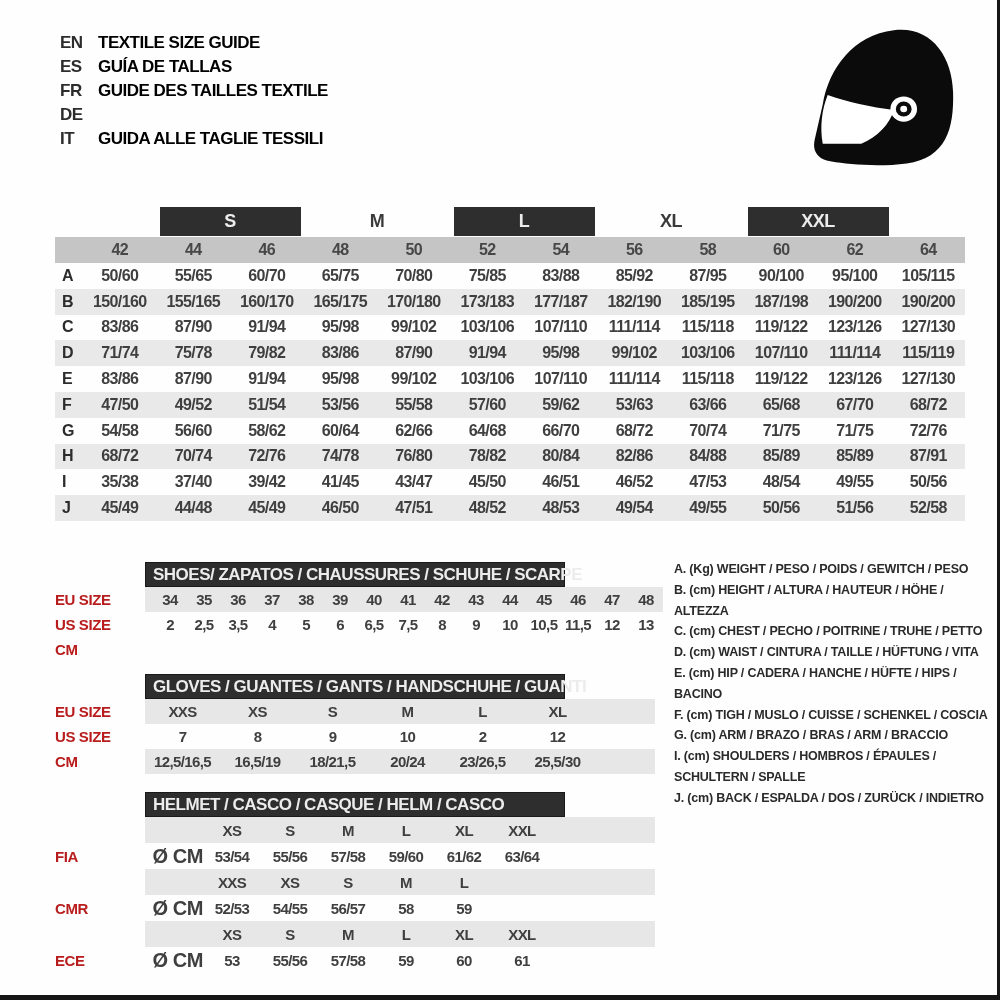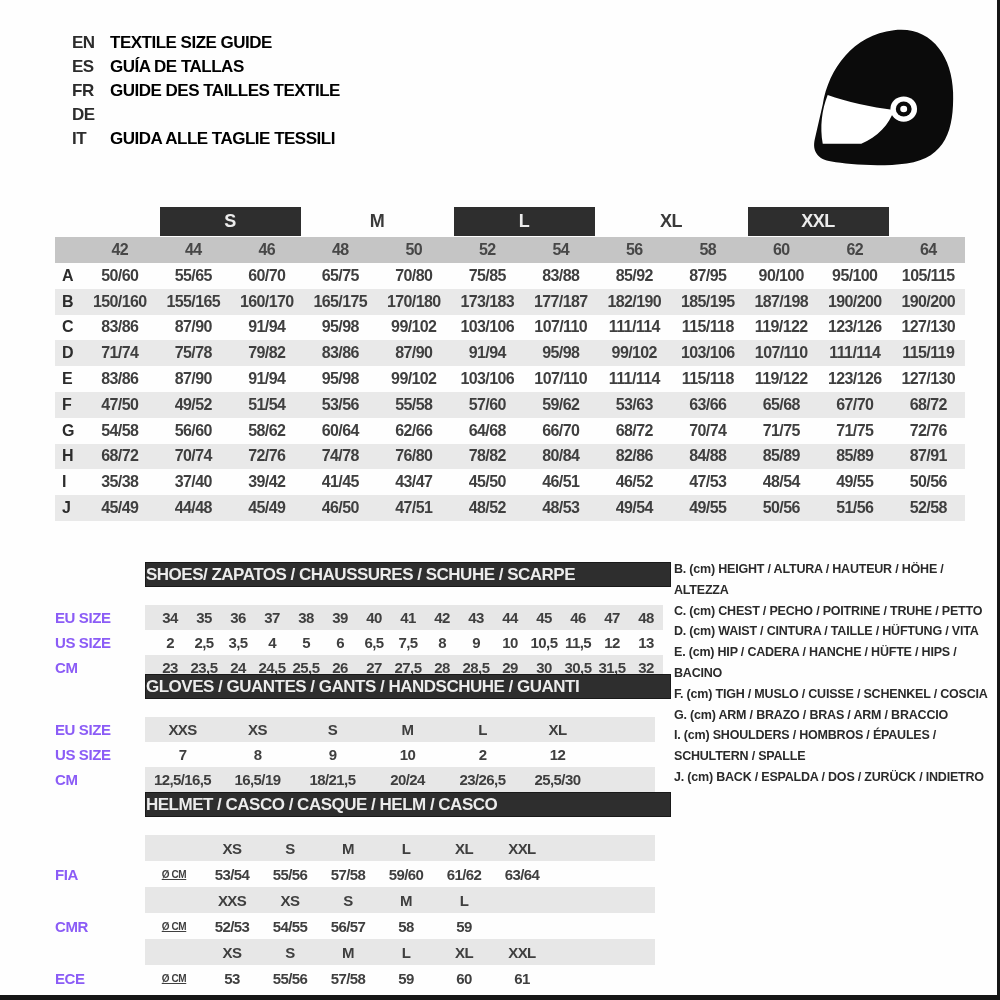--- a/index.html
+++ b/index.html
@@ -2,55 +2,55 @@
 <html><head>
 <meta charset="utf-8">
 <style>
   html,body{margin:0;padding:0;background:#ffffff;}
   .page{position:relative;width:1000px;height:1000px;background:#fefefe;overflow:hidden;
         font-family:"Liberation Sans",sans-serif;font-weight:bold;color:#3f3f3f;}
 
   
   .langs{position:absolute;left:60px;top:31px;}
   .lang-row{display:flex;height:24px;line-height:24px;}
-  .lang-code{width:38px;font-size:17px;color:#2c2c2c;letter-spacing:-0.5px;margin-left:12px;}
+  .lang-code{width:38px;font-size:17px;color:#2c2c2c;letter-spacing:-0.5px;}
   .lang-title{font-size:17px;color:#000000;letter-spacing:-0.5px;white-space:nowrap;}
 
   
   .helmet-svg{position:absolute;left:802px;top:20px;}
 
   
   .main-table{position:absolute;left:55px;top:206px;width:910px;}
   .m-row{display:grid;grid-template-columns:28px repeat(12,1fr);align-items:center;}
   .m-row.groups{height:31px;}
   .group{text-align:center;font-size:18px;letter-spacing:-0.5px;}
   .group-box{background:#2e2e2e;color:#ececec;height:29px;line-height:29px;margin:0 3px;}
   .group-text{color:#3a3a3a;}
   .m-row.sizesbar{height:26px;background:#c5c5c5;color:#474747;}
   .m-row.data{height:25.8px;}
   .m-row.data.stripe{background:#e9e9e9;}
   .m-cell{text-align:center;font-size:16px;letter-spacing:-0.6px;white-space:nowrap;}
   .m-label{font-size:16px;padding-left:7px;color:#2c2c2c;}
 
   
   .sub-table{position:absolute;left:55px;width:625px;}
-  .sub-bar{margin-left:90px;width:526px;height:25px;line-height:24px;background:#2e2e2e;
+  .sub-bar{margin-left:90px;width:420px;height:25px;line-height:24px;background:#2e2e2e;
            border:1px solid #191919;box-sizing:border-box;color:#ececec;font-size:17px;
-           letter-spacing:-0.5px;white-space:nowrap;margin-bottom:18px;}
+           padding-left:7px;letter-spacing:-0.5px;white-space:nowrap;margin-bottom:0;}
   .s-row{display:flex;height:25px;align-items:center;}
   .helmet-t .s-row{height:26px;}
-  .s-label{width:90px;font-size:15px;color:#8b5cf6;letter-spacing:-0.4px;}
+  .s-label{width:90px;font-size:15px;color:#b91c1c;letter-spacing:-0.4px;}
   .s-vals{width:510px;height:25px;display:grid;align-items:center;}
   .helmet-t .s-vals{height:26px;}
   .s-vals.stripe{background:#e7e7e7;}
   .shoes   .s-vals{grid-template-columns:repeat(15,1fr);padding-left:8px;}
   .gloves  .s-vals{grid-template-columns:repeat(6,75px) 1fr;}
   .helmet-t .s-vals{grid-template-columns:58px repeat(6,58px) 1fr;}
   .s-cell{text-align:center;font-size:15px;letter-spacing:-0.6px;white-space:nowrap;}
-  .s-unit{text-align:center;font-size:10px;letter-spacing:-0.4px;white-space:nowrap;text-decoration:underline;}
+  .s-unit{text-align:right;font-size:20px;letter-spacing:-0.4px;white-space:nowrap;}
 
   
   .legend{position:absolute;left:674px;top:559px;width:314px;}
   .legend-item{font-size:12.5px;line-height:20.8px;color:#2a2a2a;letter-spacing:-0.2px;}
 
   
   .edge-right{position:absolute;right:0;top:0;width:3px;height:1000px;background:#161616;}
   .edge-bottom{position:absolute;left:0;top:995px;width:1000px;height:5px;background:#161616;}
 </style>
 </head>
@@ -302,37 +302,20 @@
             <div class="s-cell">9</div>
             <div class="s-cell">10</div>
             <div class="s-cell">10,5</div>
             <div class="s-cell">11,5</div>
             <div class="s-cell">12</div>
             <div class="s-cell">13</div>
           </div>
         </div>
         <div class="s-row">
           <div class="s-label">CM</div>
-          <div class="s-vals stripe">
-            <div class="s-cell">23</div>
-            <div class="s-cell">23,5</div>
-            <div class="s-cell">24</div>
-            <div class="s-cell">24,5</div>
-            <div class="s-cell">25,5</div>
-            <div class="s-cell">26</div>
-            <div class="s-cell">27</div>
-            <div class="s-cell">27,5</div>
-            <div class="s-cell">28</div>
-            <div class="s-cell">28,5</div>
-            <div class="s-cell">29</div>
-            <div class="s-cell">30</div>
-            <div class="s-cell">30,5</div>
-            <div class="s-cell">31,5</div>
-            <div class="s-cell">32</div>
-          </div>
         </div>
       </div>
   </div>
 
   <div class="sub-table gloves" style="top:674px">
     <div class="sub-bar">GLOVES / GUANTES / GANTS / HANDSCHUHE / GUANTI</div>
     <div id="gloves-rows">
         <div class="s-row">
           <div class="s-label">EU SIZE</div>
           <div class="s-vals stripe">
@@ -441,20 +424,21 @@
             <div class="s-cell">57/58</div>
             <div class="s-cell">59</div>
             <div class="s-cell">60</div>
             <div class="s-cell">61</div>
           </div>
         </div>
       </div>
   </div>
 
   <div class="legend" id="legend">
+      <div class="legend-item">A. (Kg) WEIGHT / PESO / POIDS / GEWITCH / PESO</div>
       <div class="legend-item">B. (cm) HEIGHT / ALTURA / HAUTEUR / HÖHE / ALTEZZA</div>
       <div class="legend-item">C. (cm) CHEST / PECHO / POITRINE / TRUHE / PETTO</div>
       <div class="legend-item">D. (cm) WAIST / CINTURA / TAILLE / HÜFTUNG / VITA</div>
       <div class="legend-item">E. (cm) HIP / CADERA / HANCHE / HÜFTE / HIPS / BACINO</div>
       <div class="legend-item">F. (cm) TIGH / MUSLO / CUISSE / SCHENKEL / COSCIA</div>
       <div class="legend-item">G. (cm) ARM / BRAZO / BRAS / ARM / BRACCIO</div>
       <div class="legend-item">I. (cm) SHOULDERS / HOMBROS / ÉPAULES / SCHULTERN / SPALLE</div>
       <div class="legend-item">J. (cm) BACK / ESPALDA / DOS / ZURÜCK / INDIETRO</div>
     </div>
 

